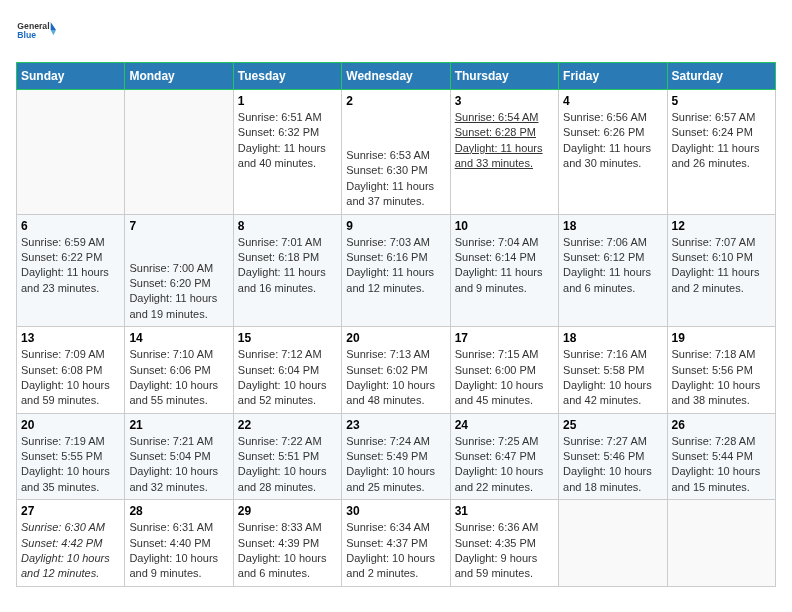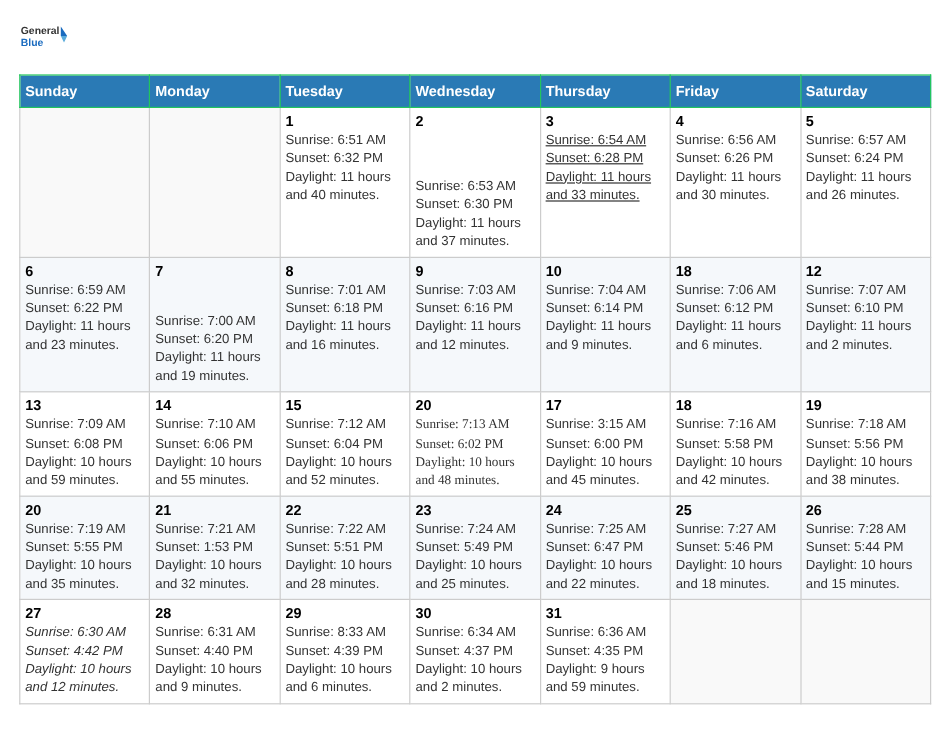--- a/index.html
+++ b/index.html
@@ -216,28 +216,28 @@
           </td>
           <td>
             <span class="day-number">15</span>
             <div class="day-info" style="white-space: pre-line;">Sunrise: 7:12 AM
 Sunset: 6:04 PM
 Daylight: 10 hours
 and 52 minutes.</div>
           </td>
           <td>
             <span class="day-number">20</span>
-            <div class="day-info" style="white-space: pre-line; font-family: Liberation Serif, serif;">Sunrise: 7:13 AM
+            <div class="day-info" style="white-space: pre-line;">Sunrise: 7:13 AM
 Sunset: 6:02 PM
 Daylight: 10 hours
 and 48 minutes.</div>
           </td>
           <td>
             <span class="day-number">17</span>
-            <div class="day-info" style="white-space: pre-line;">Sunrise: 3:15 AM
+            <div class="day-info" style="white-space: pre-line;">Sunrise: 7:15 AM
 Sunset: 6:00 PM
 Daylight: 10 hours
 and 45 minutes.</div>
           </td>
           <td>
             <span class="day-number">18</span>
             <div class="day-info" style="white-space: pre-line;">Sunrise: 7:16 AM
 Sunset: 5:58 PM
 Daylight: 10 hours
 and 42 minutes.</div>
@@ -254,21 +254,21 @@
           <td>
             <span class="day-number">20</span>
             <div class="day-info" style="white-space: pre-line;">Sunrise: 7:19 AM
 Sunset: 5:55 PM
 Daylight: 10 hours
 and 35 minutes.</div>
           </td>
           <td>
             <span class="day-number">21</span>
             <div class="day-info" style="white-space: pre-line;">Sunrise: 7:21 AM
-Sunset: 1:53 PM
+Sunset: 5:04 PM
 Daylight: 10 hours
 and 32 minutes.</div>
           </td>
           <td>
             <span class="day-number">22</span>
             <div class="day-info" style="white-space: pre-line;">Sunrise: 7:22 AM
 Sunset: 5:51 PM
 Daylight: 10 hours
 and 28 minutes.</div>
           </td>

